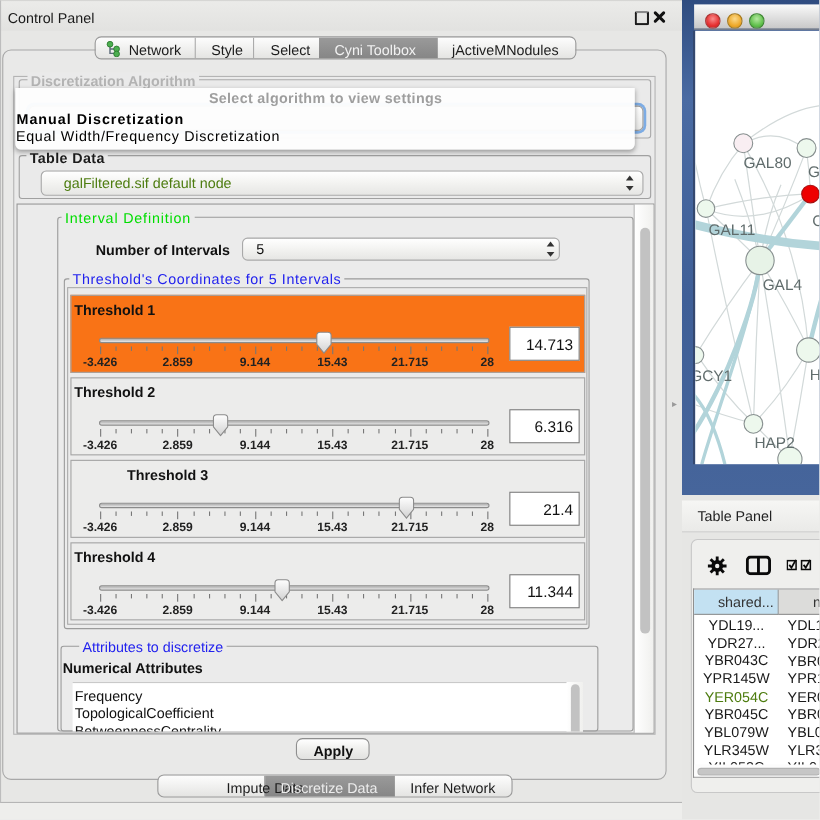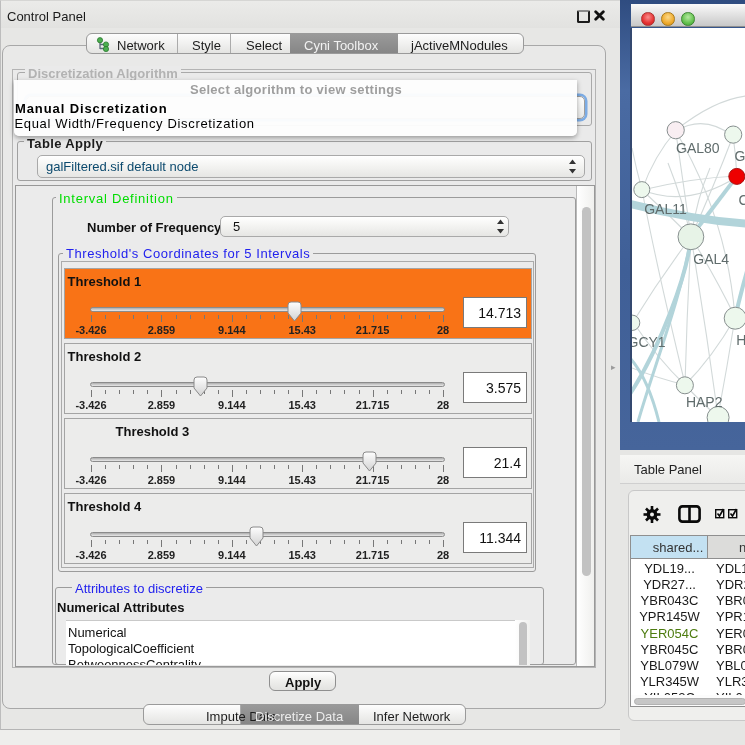--- a/index.html
+++ b/index.html
@@ -43,42 +43,42 @@
   </svg>
 </div>
 
 <div class="abs" style="left:12px;top:69px;width:584px;height:599px;border:1px solid #b4b4b4;background:#eaeaea;box-sizing:border-box;"></div>
 
 <div class="abs" style="left:17px;top:71.5px;width:575px;height:54px;border:1px solid #a9a9a9;border-radius:3px;box-sizing:border-box;"></div>
 <div class="txt" style="left:25px;top:66px;font-size:13px;font-weight:bold;color:#b3b3b3;background:#eaeaea;padding:0 3px;">Discretization Algorithm</div>
 <div class="abs" style="left:26px;top:96px;width:558.5px;height:23px;border:1px solid #9d9d9d;border-radius:5px;background:linear-gradient(#ffffff,#e9e9e7);box-shadow:0 0 0 2.5px rgba(98,156,226,0.8);box-sizing:border-box;"></div>
 
 <div class="abs" style="left:17px;top:141px;width:575px;height:40px;border:1px solid #a0a0a0;border-radius:3px;box-sizing:border-box;"></div>
-<div class="txt" style="left:24px;top:136px;font-size:13px;font-weight:bold;color:#1c1c1c;background:#eaeaea;padding:0 3px;letter-spacing:0.35px;">Table Apply</div>
+<div class="txt" style="left:24px;top:136px;font-size:13px;font-weight:bold;color:#1c1c1c;background:#eaeaea;padding:0 3px;letter-spacing:0.35px;">Table Data</div>
 <div class="abs" style="left:37px;top:155px;width:548px;height:23px;border:1px solid #a9a9a9;border-radius:5px;background:linear-gradient(#ffffff,#f4f4f2 45%,#e6e6e4);box-sizing:border-box;"></div>
-<div class="txt" style="left:46px;top:159px;font-size:13px;color:#0c4a6e;">galFiltered.sif default node</div>
+<div class="txt" style="left:58px;top:159px;font-size:13px;color:#4d7c0f;">galFiltered.sif default node</div>
 <svg class="abs" style="left:568px;top:159px;" width="9" height="15" viewBox="0 0 9 15">
   <path d="M4.5 0.5 L8 5 H1 Z" fill="#333"></path>
   <path d="M4.5 14.5 L8 10 H1 Z" fill="#333"></path>
 </svg>
 
 <div class="abs" style="left:14px;top:80px;width:563px;height:56px;background:rgba(253,253,253,0.97);border-radius:0 0 5px 5px;box-shadow:0 2px 5px rgba(0,0,0,0.35);"></div>
 <div class="txt" style="left:296px;top:81.5px;transform:translateX(-50%);font-size:13px;font-weight:600;color:#9e9e9e;letter-spacing:0.3px;">Select algorithm to view settings</div>
 <div class="txt" style="left:15px;top:100.5px;font-size:13px;font-weight:bold;color:#000;letter-spacing:0.9px;">Manual Discretization</div>
 <div class="txt" style="left:14.5px;top:115.5px;font-size:13px;color:#000;letter-spacing:0.65px;">Equal Width/Frequency Discretization</div>
 
 <div class="abs" style="left:15px;top:185px;width:580px;height:482px;border:1px solid #989898;background:#ebebeb;box-sizing:border-box;"></div>
 
 <div class="abs" style="left:576px;top:186px;width:18px;height:480px;background:linear-gradient(to right,#ffffff,#f0f0ee);border-left:1px solid #b9b9b9;box-sizing:border-box;"></div>
 <div class="abs" style="left:582px;top:207px;width:9px;height:369px;background:#c2c2c2;border-radius:4.5px;"></div>
 
 <div class="abs" style="left:52px;top:197px;width:524px;height:468px;border:1px solid #9b9b9b;border-radius:3px;box-sizing:border-box;"></div>
 <div class="txt" style="left:56px;top:191px;font-size:13px;color:#00dd00;background:#ebebeb;padding:0 3px;letter-spacing:0.75px;">Interval Definition</div>
 
-<div class="txt" style="left:87px;top:220px;font-size:13px;font-weight:bold;color:#111;">Number of Frequency</div>
+<div class="txt" style="left:87px;top:220px;font-size:13px;font-weight:bold;color:#111;">Number of Intervals</div>
 <div class="abs" style="left:220px;top:216px;width:289px;height:21px;border:1px solid #a9a9a9;border-radius:5px;background:linear-gradient(#ffffff,#f4f4f2 45%,#e6e6e4);box-sizing:border-box;"></div>
 <div class="txt" style="left:233px;top:219px;font-size:13px;color:#111;">5</div>
 <svg class="abs" style="left:496px;top:219px;" width="9" height="15" viewBox="0 0 9 15">
   <path d="M4.5 0.5 L8 5 H1 Z" fill="#333"></path>
   <path d="M4.5 14.5 L8 10 H1 Z" fill="#333"></path>
 </svg>
 
 <div class="abs" style="left:58px;top:253px;width:478px;height:319px;border:1px solid #9b9b9b;border-radius:3px;box-sizing:border-box;"></div>
 <div class="txt" style="left:63px;top:246px;font-size:13px;color:#2222ee;background:#ebebeb;padding:0 3px;letter-spacing:0.55px;">Threshold's Coordinates for 5 Intervals</div>
 <div class="abs" style="left:61px;top:261px;width:473px;height:307px;border:1px solid #ababab;box-sizing:border-box;"></div>
@@ -169,21 +169,21 @@
       <svg class="abs" style="left:128px;top:32px;" width="15" height="21" viewBox="0 0 15 21">
         <path d="M1 4 Q1 1 4 1 H11 Q14 1 14 4 V12 L7.5 20 L1 12 Z" fill="url(#g1)" stroke="#8a8a8a" stroke-width="1"></path>
         <defs>
           <linearGradient id="g1" x1="0" y1="0" x2="0" y2="1">
             <stop offset="0" stop-color="#fefefe"></stop>
             <stop offset="1" stop-color="#d2d2d2"></stop>
           </linearGradient>
         </defs>
       </svg>
       <div class="abs" style="left:398.5px;top:28.5px;width:64px;height:31px;border:1px solid #7a7a7a;background:#fff;box-sizing:border-box;"></div>
-      <div class="txt" style="left:456.5px;top:36px;transform:translateX(-100%);font-size:14px;color:#111;">3.575</div>
+      <div class="txt" style="left:456.5px;top:36px;transform:translateX(-100%);font-size:14px;color:#111;">6.316</div>
     </div>
     <div class="abs" style="left:63.5px;top:417.5px;width:468px;height:71px;border:1px solid #a4a4a4;background:#ececeb;box-sizing:border-box;">
       <div class="txt" style="left:3px;top:5px;font-size:13px;font-weight:bold;color:#111;margin-left:48px;">Threshold 3</div>
       <div class="abs" style="left:25.5px;top:38.5px;width:355px;height:5px;border:1px solid #8b8b8b;border-radius:3px;background:linear-gradient(#adadad,#e9e9e9);box-sizing:border-box;"></div>
       <div class="abs" style="left:26.5px;top:46.5px;width:1px;height:6.5px;background:#777;"></div>
       <div class="abs" style="left:40.6px;top:46.5px;width:1px;height:3.5px;background:#777;"></div>
       <div class="abs" style="left:54.7px;top:46.5px;width:1px;height:3.5px;background:#777;"></div>
       <div class="abs" style="left:68.7px;top:46.5px;width:1px;height:3.5px;background:#777;"></div>
       <div class="abs" style="left:82.8px;top:46.5px;width:1px;height:3.5px;background:#777;"></div>
       <div class="abs" style="left:96.9px;top:46.5px;width:1px;height:6.5px;background:#777;"></div>
@@ -271,21 +271,21 @@
       </svg>
       <div class="abs" style="left:398.5px;top:28.5px;width:64px;height:31px;border:1px solid #7a7a7a;background:#fff;box-sizing:border-box;"></div>
       <div class="txt" style="left:456.5px;top:36px;transform:translateX(-100%);font-size:14px;color:#111;">11.344</div>
     </div>
   </div>
 
 <div class="abs" style="left:55px;top:587px;width:489px;height:78px;border:1px solid #9b9b9b;border-radius:3px;box-sizing:border-box;"></div>
 <div class="txt" style="left:72px;top:581px;font-size:13px;color:#2222ee;background:#ebebeb;padding:0 3px;">Attributes to discretize</div>
 <div class="txt" style="left:57px;top:600px;font-size:13px;font-weight:bold;color:#111;">Numerical Attributes</div>
 <div class="abs" style="left:66px;top:620px;width:464px;height:45px;background:#ffffff;border-top:1px solid #c9c9c9;box-sizing:border-box;overflow:hidden;">
-  <div class="txt" style="left:2px;top:4px;font-size:13px;color:#111;">Numerical</div>
+  <div class="txt" style="left:2px;top:4px;font-size:13px;color:#111;">Frequency</div>
   <div class="txt" style="left:2px;top:20px;font-size:13px;color:#111;">TopologicalCoefficient</div>
   <div class="txt" style="left:2px;top:36px;font-size:13px;color:#111;">BetweennessCentrality</div>
 </div>
 <div class="abs" style="left:515px;top:620px;width:15px;height:45px;background:linear-gradient(to right,#fff,#f0f0ee);"></div>
 <div class="abs" style="left:519px;top:622px;width:8px;height:43px;background:#c2c2c2;border-radius:4px 4px 0 0;"></div>
 
 <div class="abs" style="left:269px;top:671px;width:67px;height:20px;border:1px solid #8f8f8f;border-radius:6px;background:linear-gradient(#ffffff,#f0f0ee 45%,#e2e2e0);box-sizing:border-box;"></div>
 <div class="txt" style="left:285px;top:675px;font-size:13px;font-weight:600;color:#111;">Apply</div>
 
 <div class="abs" id="bottabs" style="left:143px;top:704px;width:323px;height:21px;border:1px solid #9a9a9a;border-radius:6px;background:linear-gradient(#fdfdfd,#f2f2f1 45%,#e4e4e2);box-sizing:border-box;overflow:hidden;">

